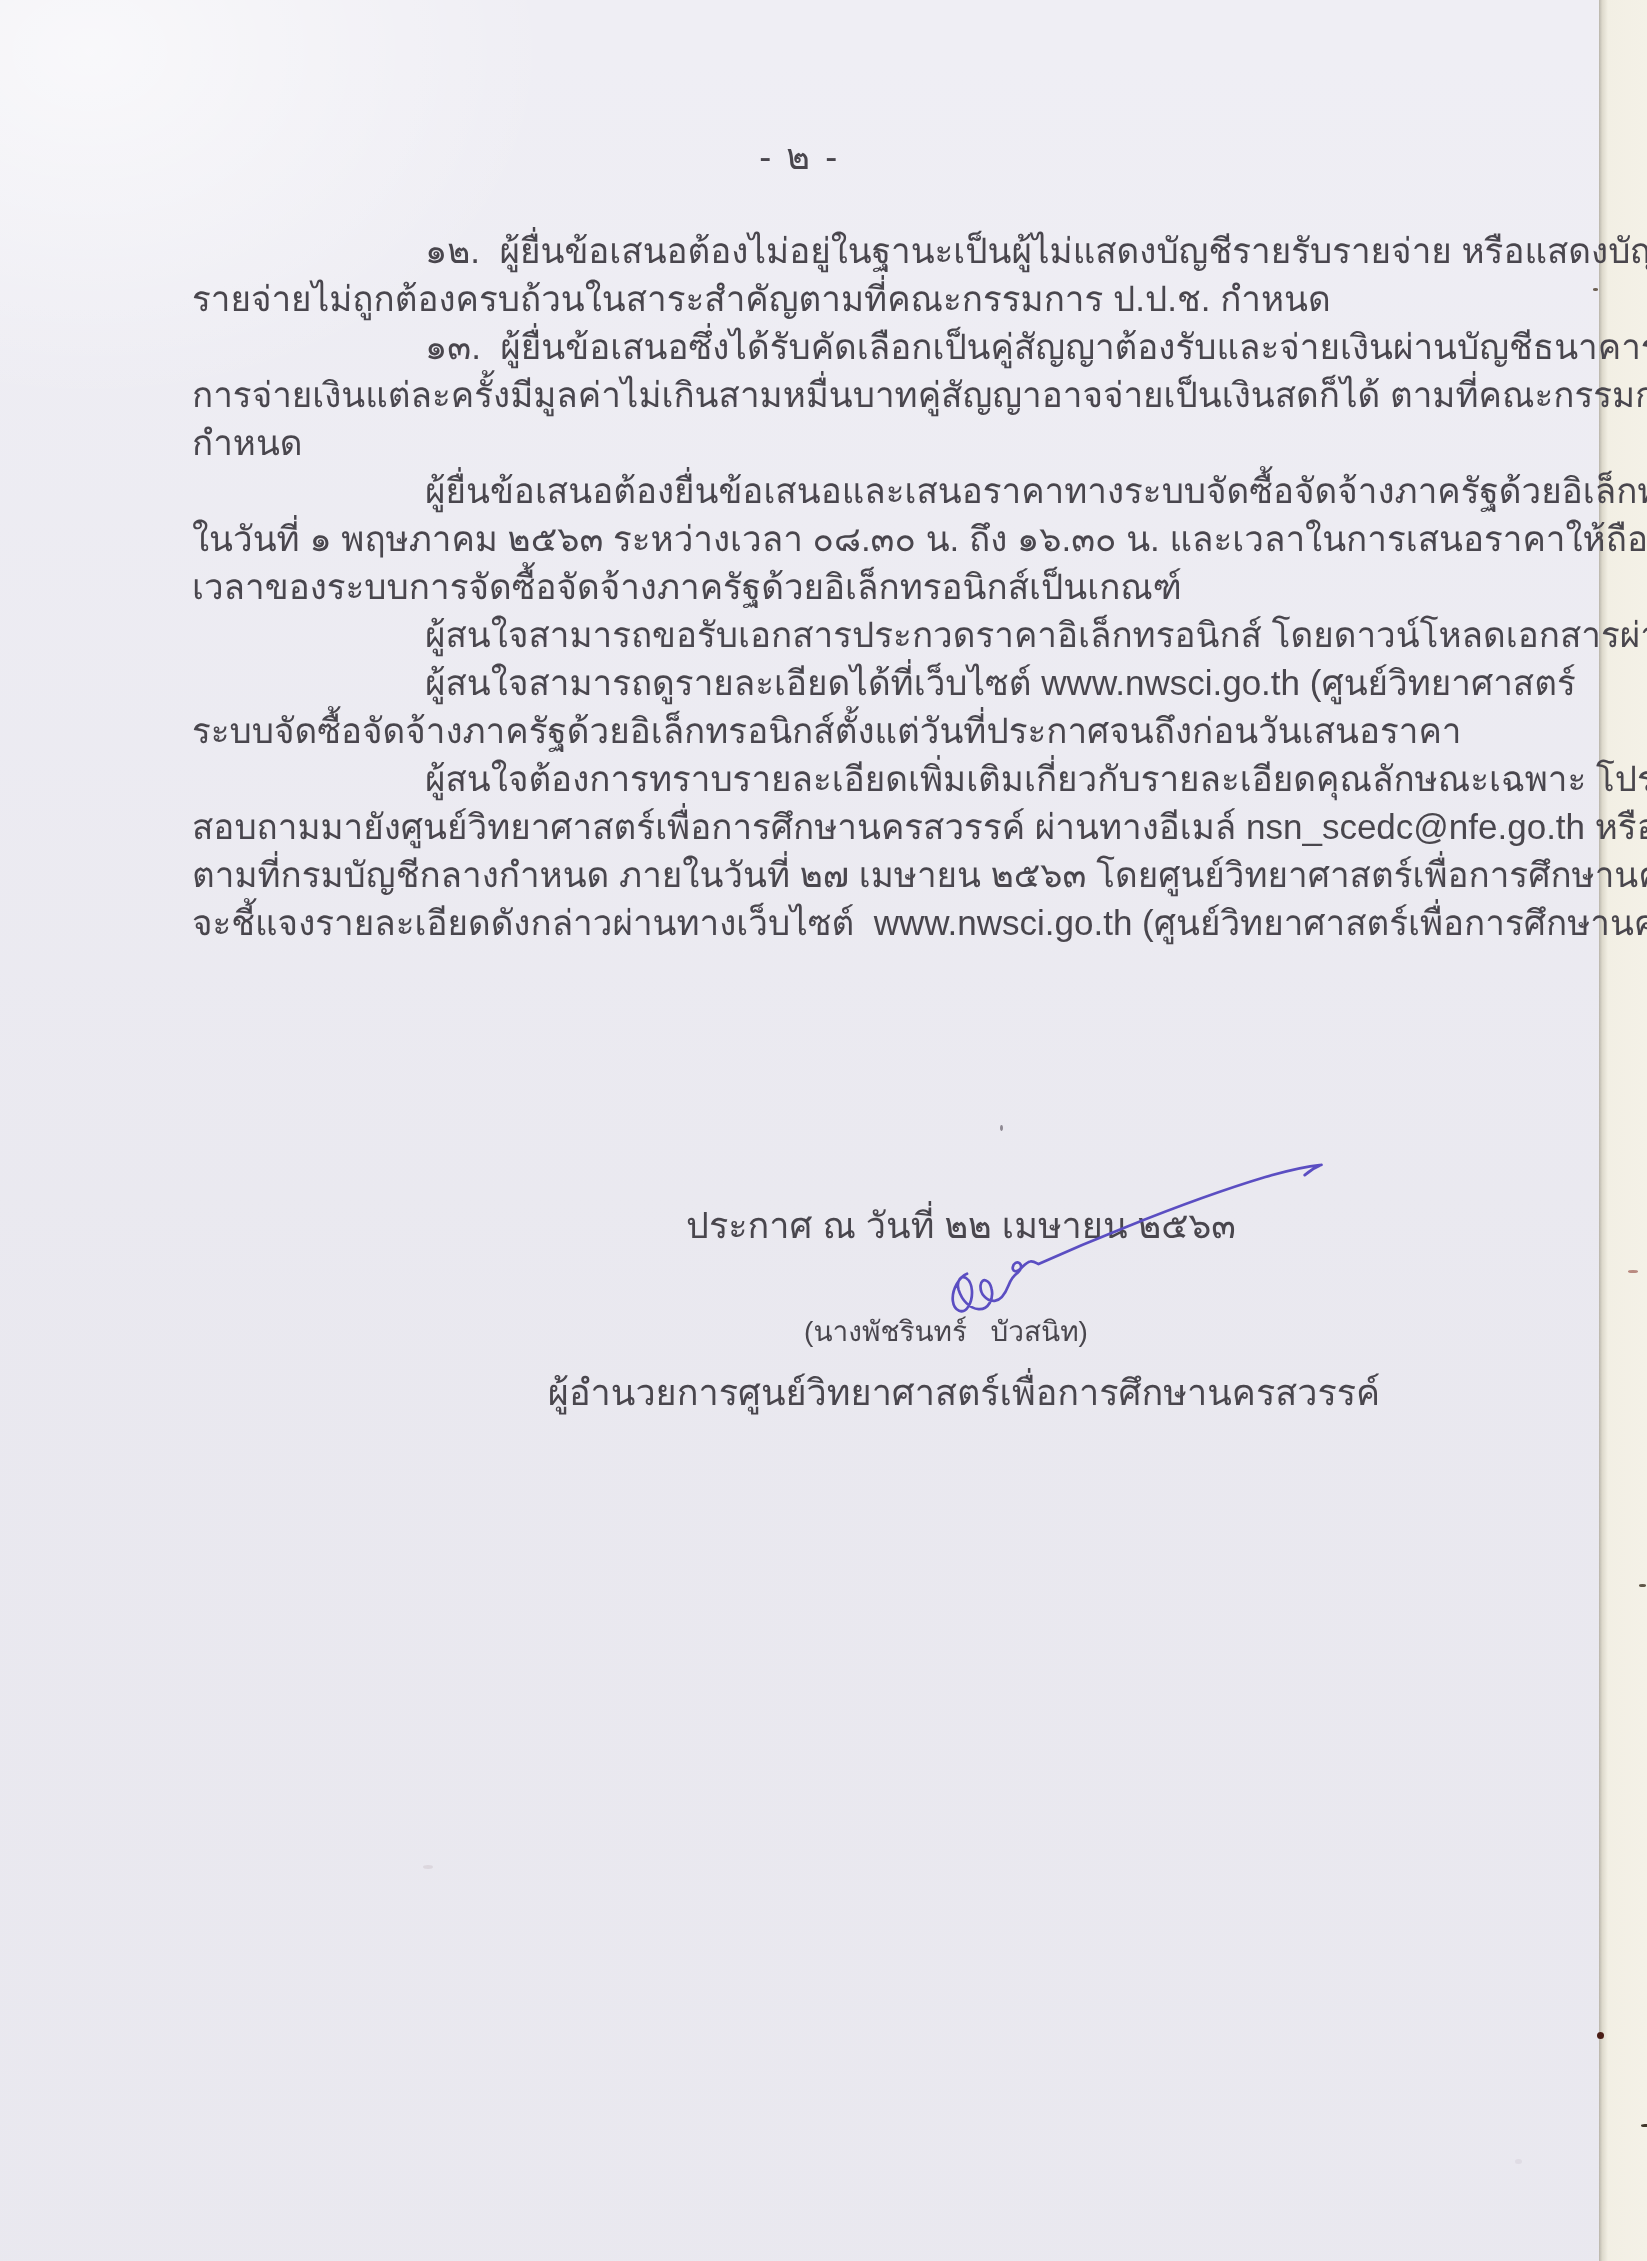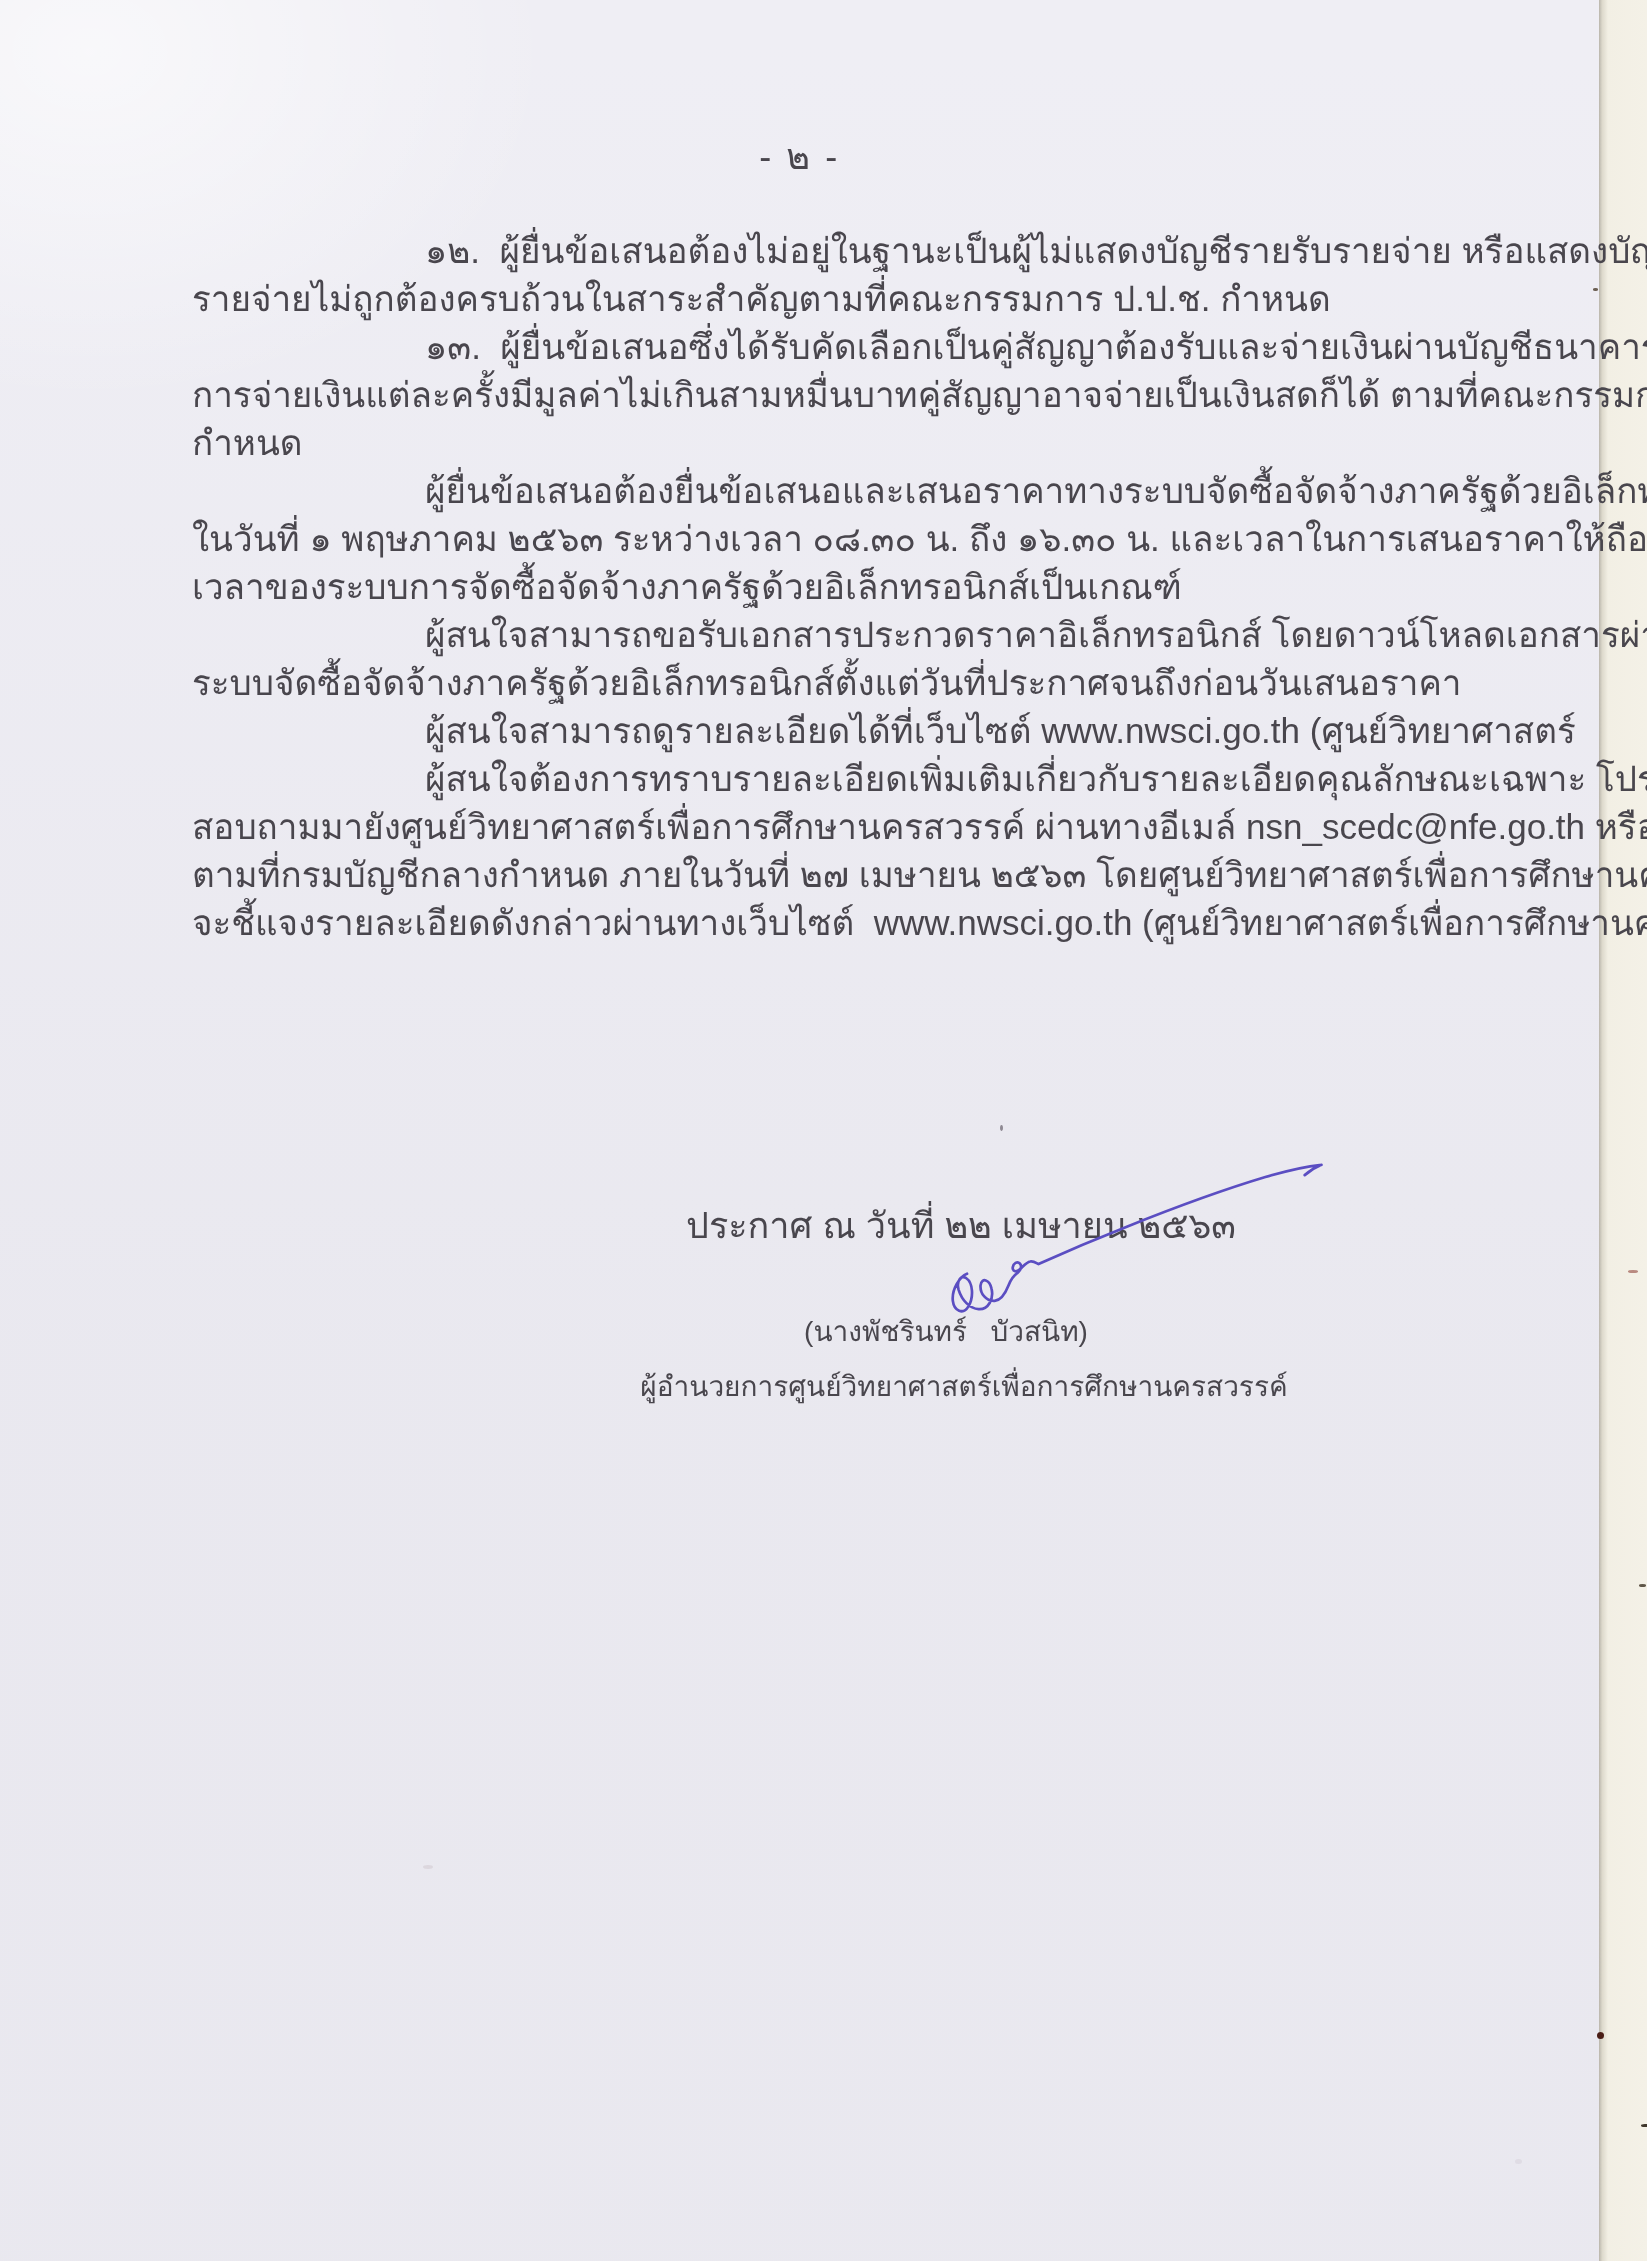--- a/index.html
+++ b/index.html
@@ -39,21 +39,21 @@
     position:absolute; top:1197px; left:961px; transform:translateX(-50%);
     font-size:36px; white-space:pre;
   }
   .signature-svg { position:absolute; left:930px; top:1150px; width:413px; height:174px; }
   .sign-name {
     position:absolute; top:1309px; left:946px; transform:translateX(-50%);
     font-size:28px; white-space:pre;
   }
   .sign-title {
     position:absolute; top:1364px; left:964px; transform:translateX(-50%);
-    font-size:28px; white-space:pre;
+    font-size:36px; white-space:pre;
   }
   .speck { position:absolute; border-radius:50%; pointer-events:none; }
 </style>
 </head>
 <body>
 
 <div class="scan" style="--paper: #edecf3; --scan_strip: #f2efe4; --text: #49464d; --ink: #5b4ec2;">
 
   <div class="scan-strip"></div>
 
@@ -62,22 +62,22 @@
   <div class="body">
     <div class="line first">๑๒.  ผู้ยื่นข้อเสนอต้องไม่อยู่ในฐานะเป็นผู้ไม่แสดงบัญชีรายรับรายจ่าย หรือแสดงบัญชีรายรับ</div>
     <div class="line">รายจ่ายไม่ถูกต้องครบถ้วนในสาระสำคัญตามที่คณะกรรมการ ป.ป.ช. กำหนด</div>
     <div class="line first">๑๓.  ผู้ยื่นข้อเสนอซึ่งได้รับคัดเลือกเป็นคู่สัญญาต้องรับและจ่ายเงินผ่านบัญชีธนาคาร เว้นแต่</div>
     <div class="line">การจ่ายเงินแต่ละครั้งมีมูลค่าไม่เกินสามหมื่นบาทคู่สัญญาอาจจ่ายเป็นเงินสดก็ได้ ตามที่คณะกรรมการ ป.ป.ช.</div>
     <div class="line">กำหนด</div>
     <div class="line first">ผู้ยื่นข้อเสนอต้องยื่นข้อเสนอและเสนอราคาทางระบบจัดซื้อจัดจ้างภาครัฐด้วยอิเล็กทรอนิกส์</div>
     <div class="line">ในวันที่ ๑ พฤษภาคม ๒๕๖๓ ระหว่างเวลา ๐๘.๓๐ น. ถึง ๑๖.๓๐ น. และเวลาในการเสนอราคาให้ถือตาม</div>
     <div class="line">เวลาของระบบการจัดซื้อจัดจ้างภาครัฐด้วยอิเล็กทรอนิกส์เป็นเกณฑ์</div>
     <div class="line first">ผู้สนใจสามารถขอรับเอกสารประกวดราคาอิเล็กทรอนิกส์ โดยดาวน์โหลดเอกสารผ่านทาง</div>
+    <div class="line first">ผู้สนใจสามารถดูรายละเอียดได้ที่เว็บไซต์ www.nwsci.go.th (ศูนย์วิทยาศาสตร์</div>
     <div class="line">ระบบจัดซื้อจัดจ้างภาครัฐด้วยอิเล็กทรอนิกส์ตั้งแต่วันที่ประกาศจนถึงก่อนวันเสนอราคา</div>
-    <div class="line first">ผู้สนใจสามารถดูรายละเอียดได้ที่เว็บไซต์ www.nwsci.go.th (ศูนย์วิทยาศาสตร์</div>
     <div class="line first">ผู้สนใจต้องการทราบรายละเอียดเพิ่มเติมเกี่ยวกับรายละเอียดคุณลักษณะเฉพาะ โปรด</div>
     <div class="line">สอบถามมายังศูนย์วิทยาศาสตร์เพื่อการศึกษานครสวรรค์ ผ่านทางอีเมล์ nsn_scedc@nfe.go.th หรือช่องทาง</div>
     <div class="line">ตามที่กรมบัญชีกลางกำหนด ภายในวันที่ ๒๗ เมษายน ๒๕๖๓ โดยศูนย์วิทยาศาสตร์เพื่อการศึกษานครสวรรค์</div>
     <div class="line">จะชี้แจงรายละเอียดดังกล่าวผ่านทางเว็บไซต์  www.nwsci.go.th (ศูนย์วิทยาศาสตร์เพื่อการศึกษานครสวรรค์)</div>
   </div>
 
   <div class="closing-announce">ประกาศ ณ วันที่ ๒๒ เมษายน ๒๕๖๓</div>
 
   <svg class="signature-svg" viewBox="1440 1780 640 270">
     <path d="M 1497 1972

